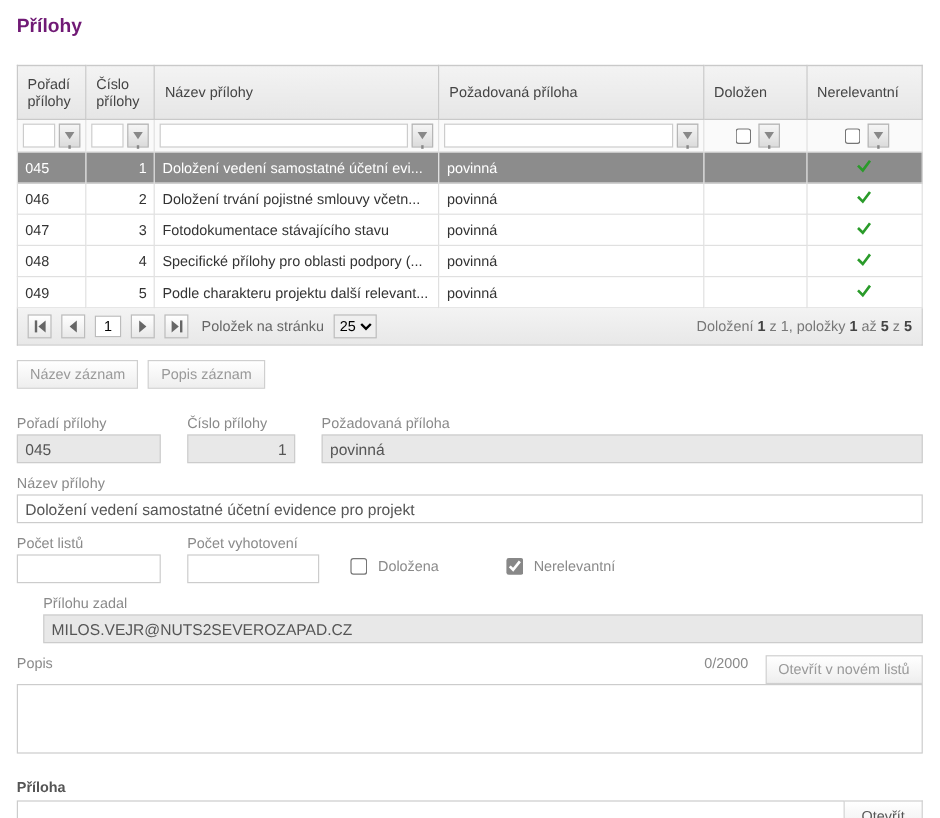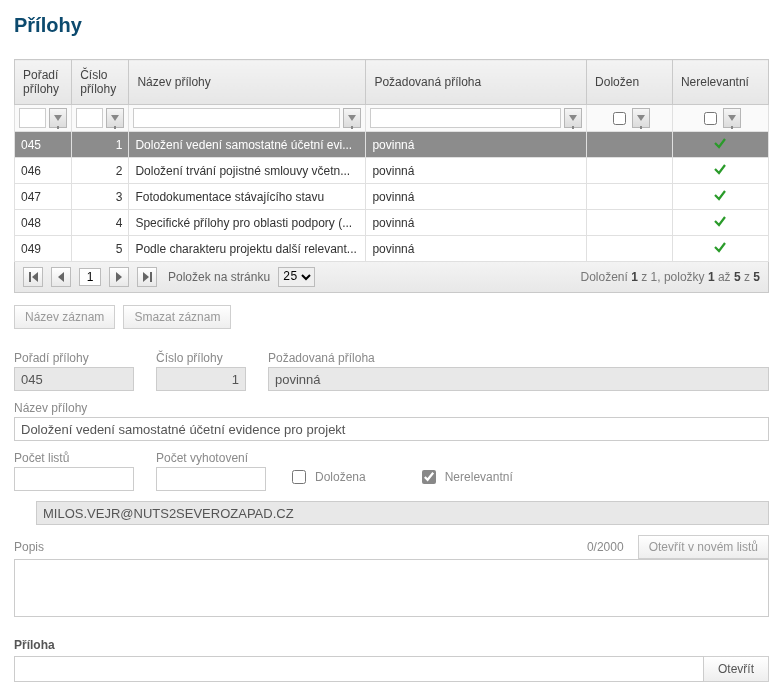--- a/index.html
+++ b/index.html
@@ -6,22 +6,22 @@
   body {
     font-family: Arial, Helvetica, sans-serif;
     font-size: 12px;
     color: #333;
     background: #fff;
     margin: 0;
     padding: 14px;
     width: 783px;
   }
   h2.page-title {
-    color: #0c4a6e;
-    font-size: 20px;
+    color: #701a75;
+    font-size: 16px;
     font-weight: bold;
     margin: 0 0 22px 0;
   }
   
   table.grid {
     width: 100%;
     border-collapse: collapse;
     border: 1px solid #c9c9c9;
   }
   table.grid th {
@@ -118,21 +118,20 @@
   .pager-input {
     width: 22px; height: 18px;
     text-align: center;
     border: 1px solid #bcbcbc;
     font-size: 12px;
   }
   .pagesize {
     height: 20px;
     border: 1px solid #bcbcbc;
     font-size: 12px;
-    font-family: Liberation Mono, monospace;
   }
   .pager-status {
     margin-left: auto;
     color: #777;
   }
   .pager-status b { font-weight: bold; color:#444; }
   .tri-l { width:0;height:0;border-top:5px solid transparent;border-bottom:5px solid transparent;border-right:6px solid #666; }
   .tri-r { width:0;height:0;border-top:5px solid transparent;border-bottom:5px solid transparent;border-left:6px solid #666; }
   .tri-first, .tri-last { display:inline-flex; align-items:center; gap:1px;}
   .bar { width:2px; height:10px; background:#666; }
@@ -182,21 +181,21 @@
   .cal-icon .top{height:4px;background:#c94f4f;}
   .cal-icon .grid{flex:1;background-image:
     linear-gradient(#ccc 1px,transparent 1px),
     linear-gradient(90deg,#ccc 1px,transparent 1px);
     background-size:4px 4px;}
   .chk-label { display:flex; align-items:center; gap:6px; color:#8a8a8a; font-size:12px; }
   .chk-label input { width:14px; height:14px; }
 
   .popis-head {
     display:flex;
-    align-items:center;
+    align-items:flex-start;
     gap:8px;
     margin-top:8px;
   }
   .popis-head label { color:#8a8a8a; flex:1;}
   .counter { color:#8a8a8a; font-size:12px; margin-right:6px;}
   .popis-area {
     width:100%;
     height:58px;
     border:1px solid #ccc;
     resize:none;
@@ -375,21 +374,21 @@
   <select class="pagesize">
     <option>25</option>
   </select>
   <span class="pager-status">
     <span>Doložení </span><b>1</b><span> z 1, položky </span><b>1</b><span> až </span><b>5</b><span> z </span><b>5</b>
   </span>
 </div>
 
 <div class="btn-row">
   <button class="btn">Název záznam</button>
-  <button class="btn">Smazat záznam</button>
+  <button class="btn">Popis záznam</button>
 </div>
 
 <div class="form">
 
   <div class="form-row">
     <div class="field" style="width:120px">
       <label>Pořadí přílohy</label>
       <input type="text" class="ro" readonly="" value="045" style="">
     </div>
     <div class="field" style="width:90px">
@@ -423,20 +422,21 @@
       <span>Doložena</span>
     </div>
     <div class="chk-label" style="margin-bottom:4px;margin-left:30px">
       <input type="checkbox" checked="" style="">
       <span>Nerelevantní</span>
     </div>
   </div>
 
   <div class="form-row">
     <div class="field" style="flex:1;margin-left:22px">
+      <label>Přílohu zadal</label>
       <input type="text" class="ro" readonly="" value="MILOS.VEJR@NUTS2SEVEROZAPAD.CZ" style="">
     </div>
   </div>
 
   <div class="popis-head">
     <label>Popis</label>
     <span class="counter">0/2000</span>
     <button class="btn">Otevřít v novém listů</button>
   </div>
   <textarea class="popis-area" style=""></textarea>

